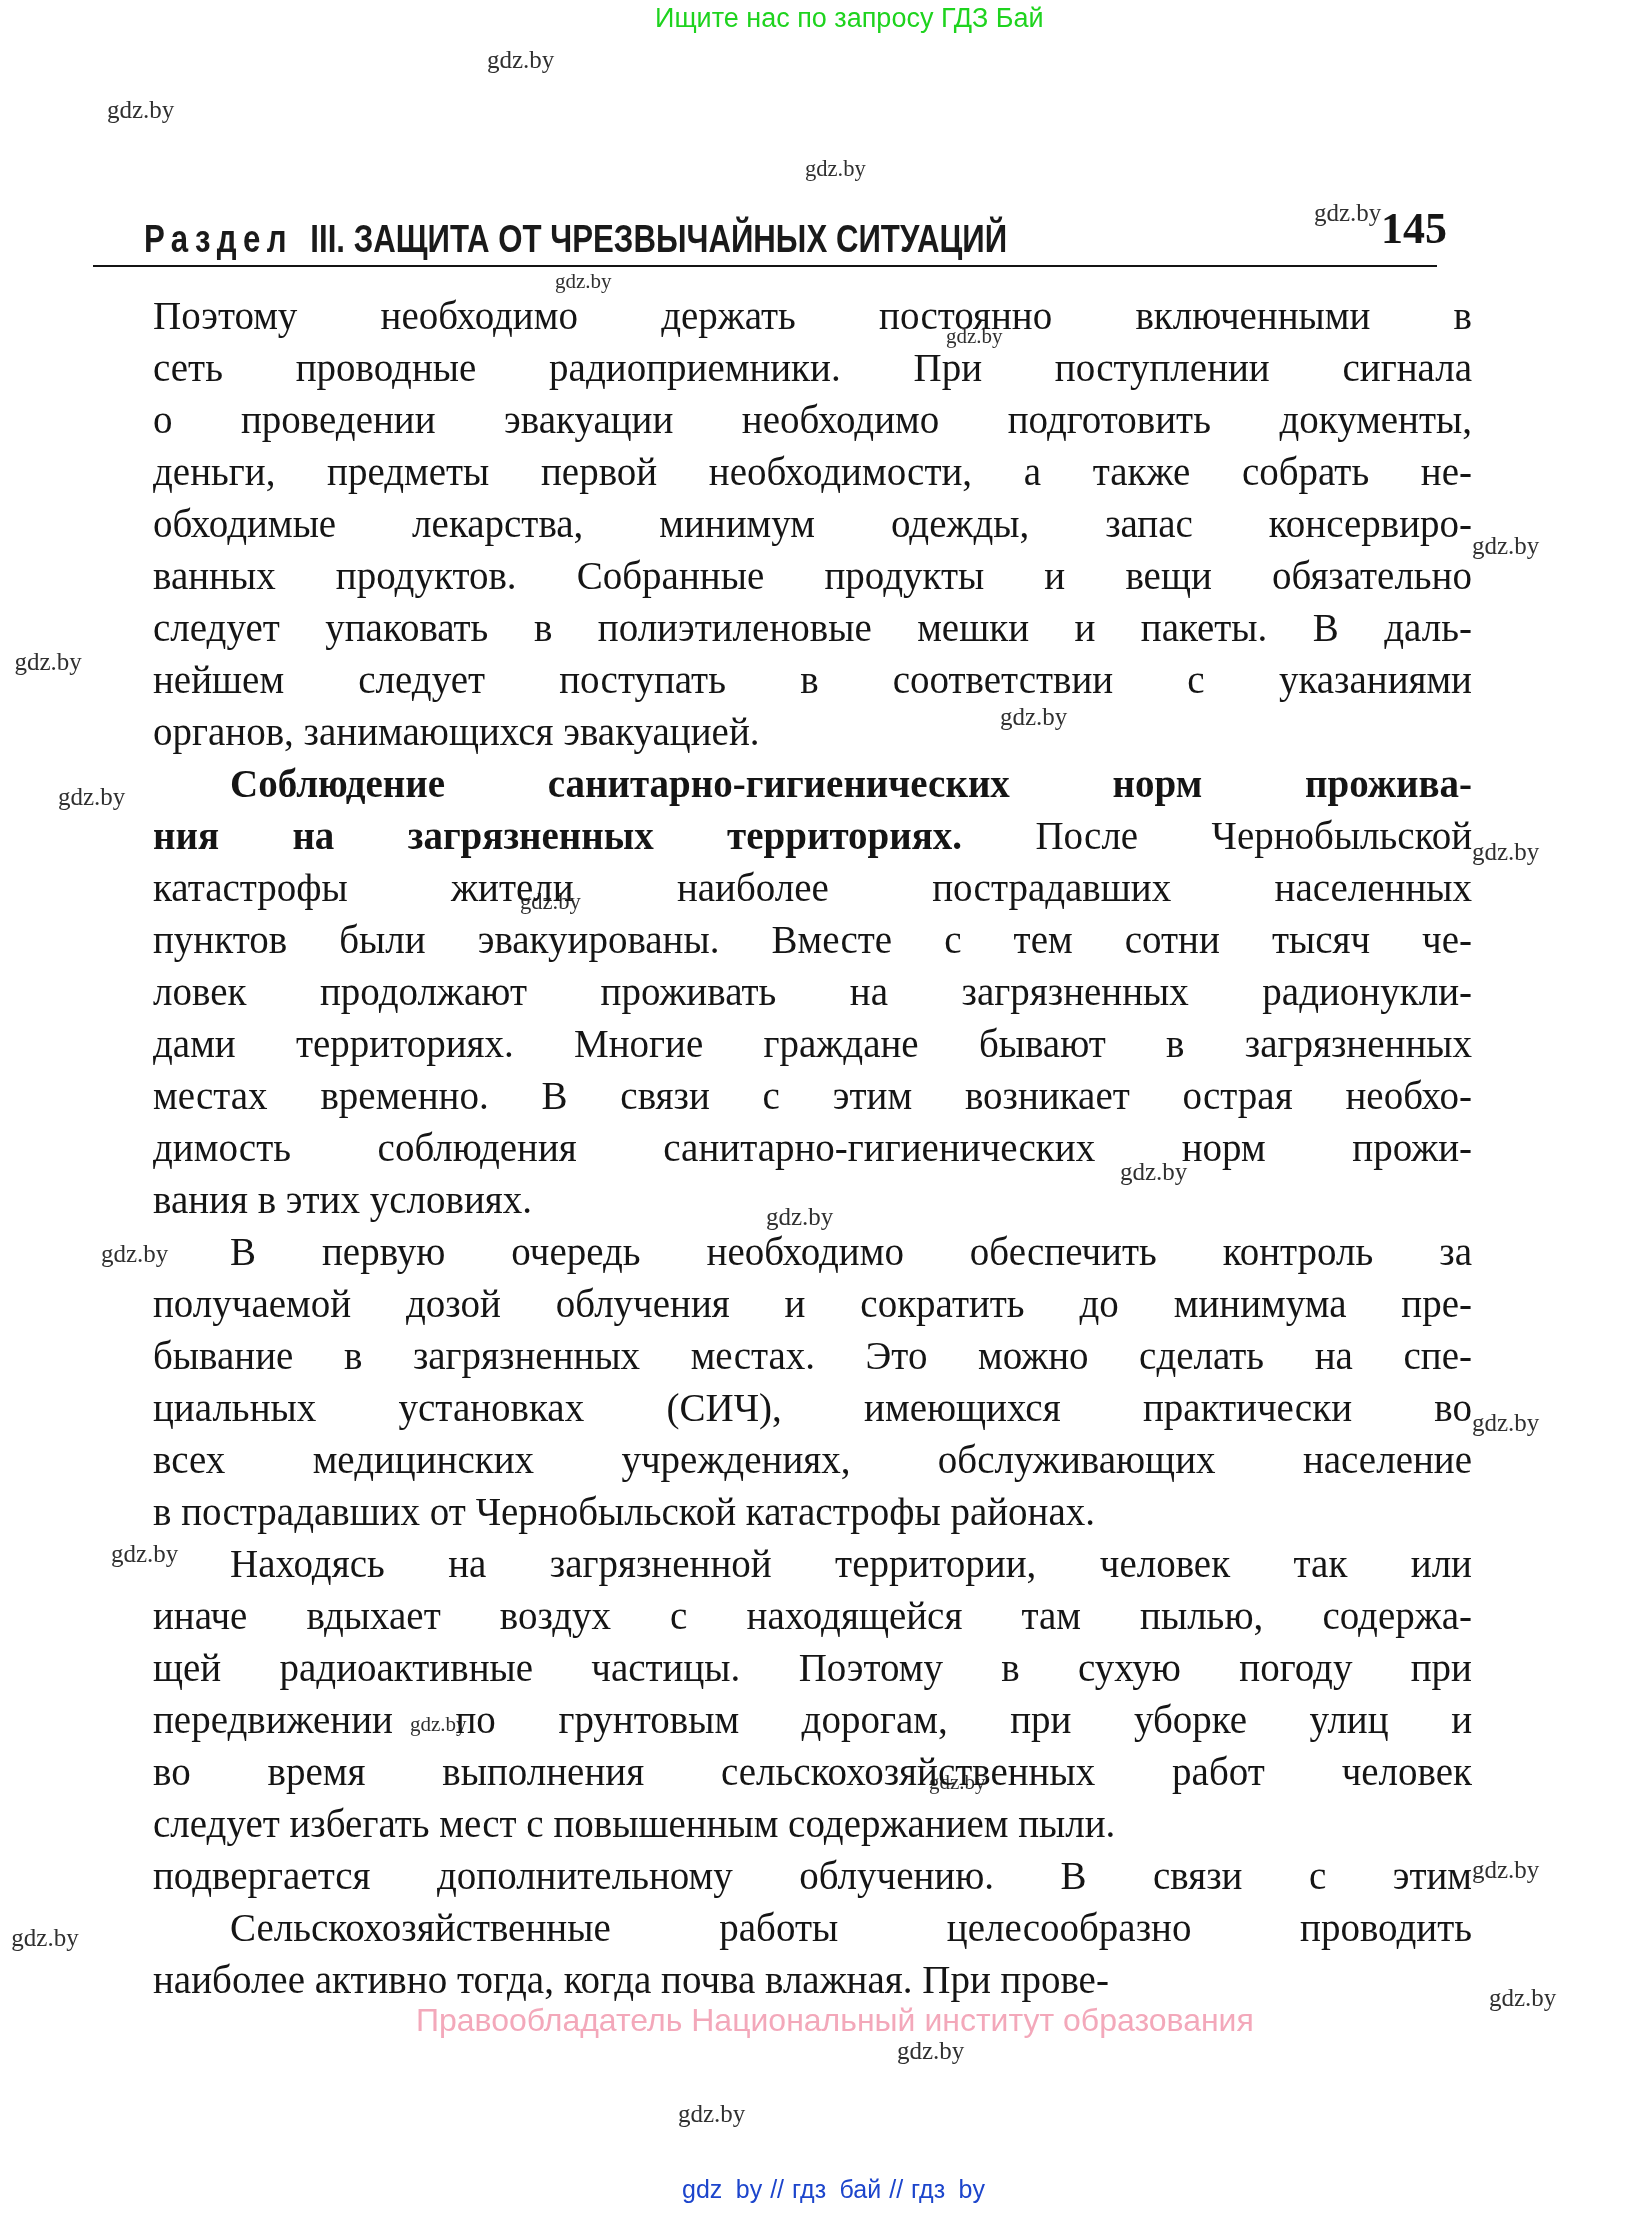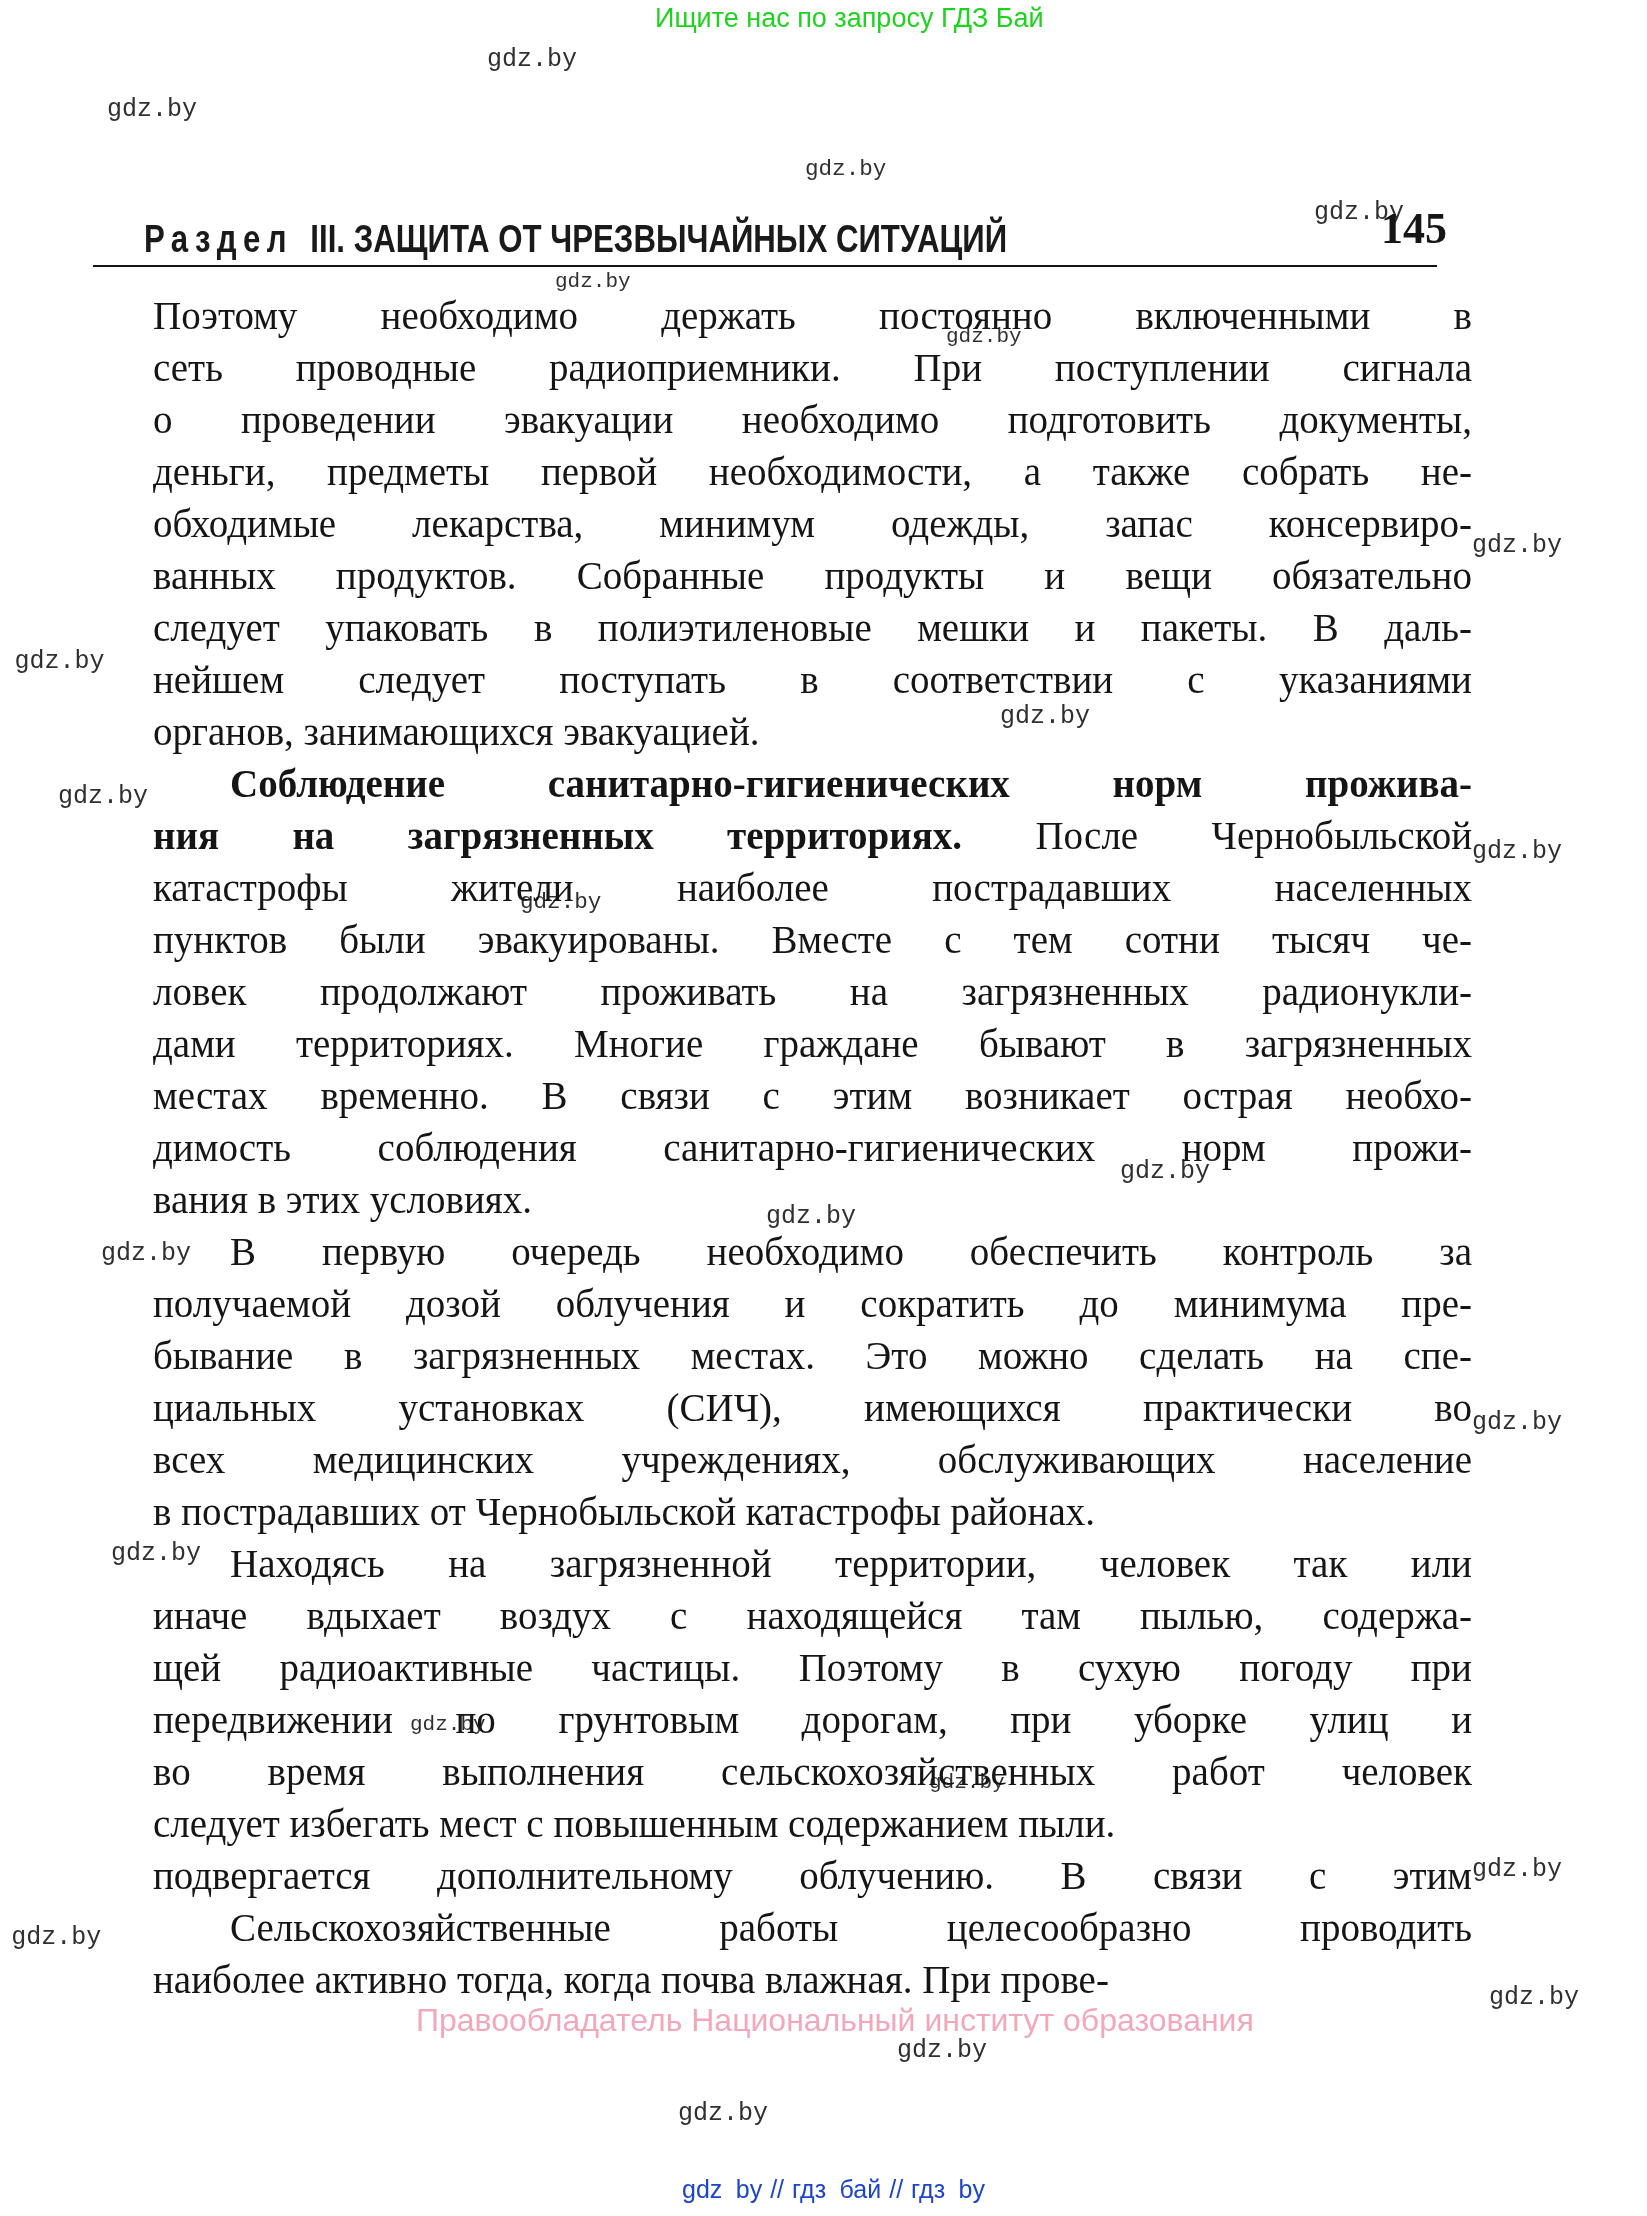--- a/index.html
+++ b/index.html
@@ -15,21 +15,21 @@
   .promo{
     position:absolute;
     left:655px; top:3.2px;
     font-family:"Liberation Sans", sans-serif;
     font-size:27px;
     white-space:nowrap;
   }
   
   .wm{
     position:absolute;
-    font-family:Liberation Mono, monospace;
+    font-family:Liberation Serif, serif;
     color:#303030;
     white-space:nowrap;
     line-height:1;
   }
   
   .hdr-title{
     position:absolute;
     left:144px; top:219px;
     font-family:"Liberation Sans", sans-serif;
     font-weight:bold;

